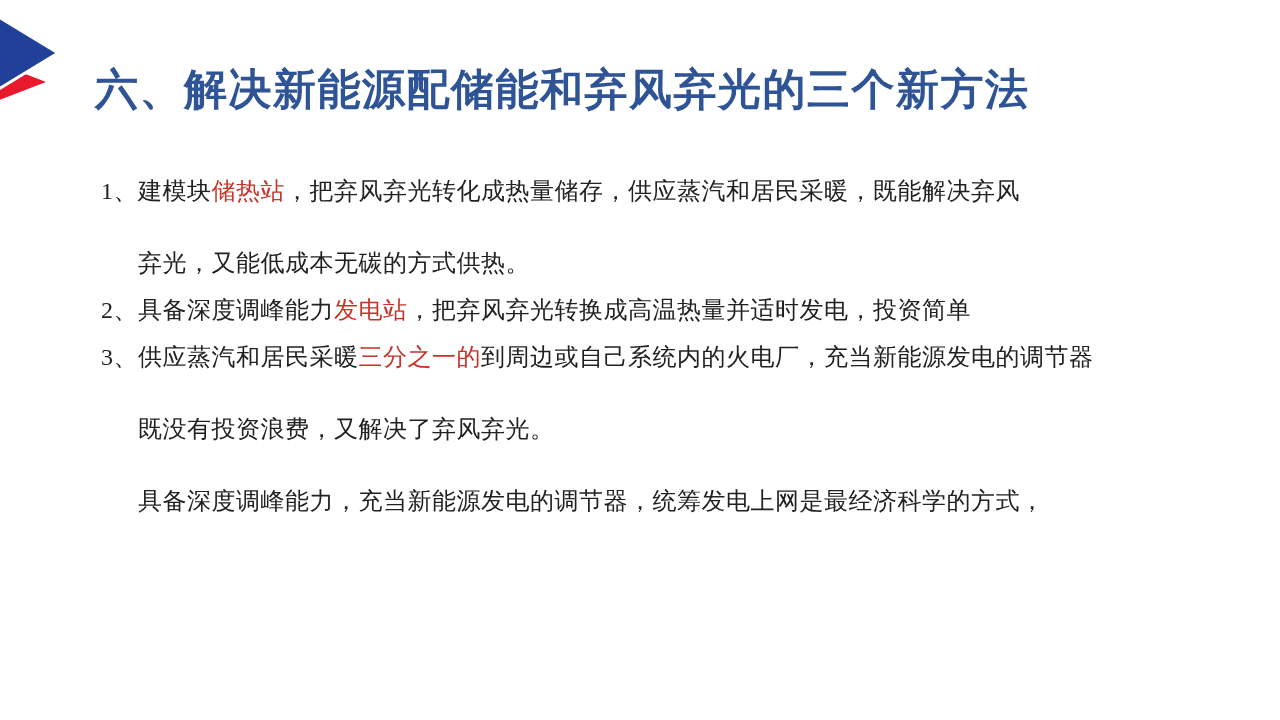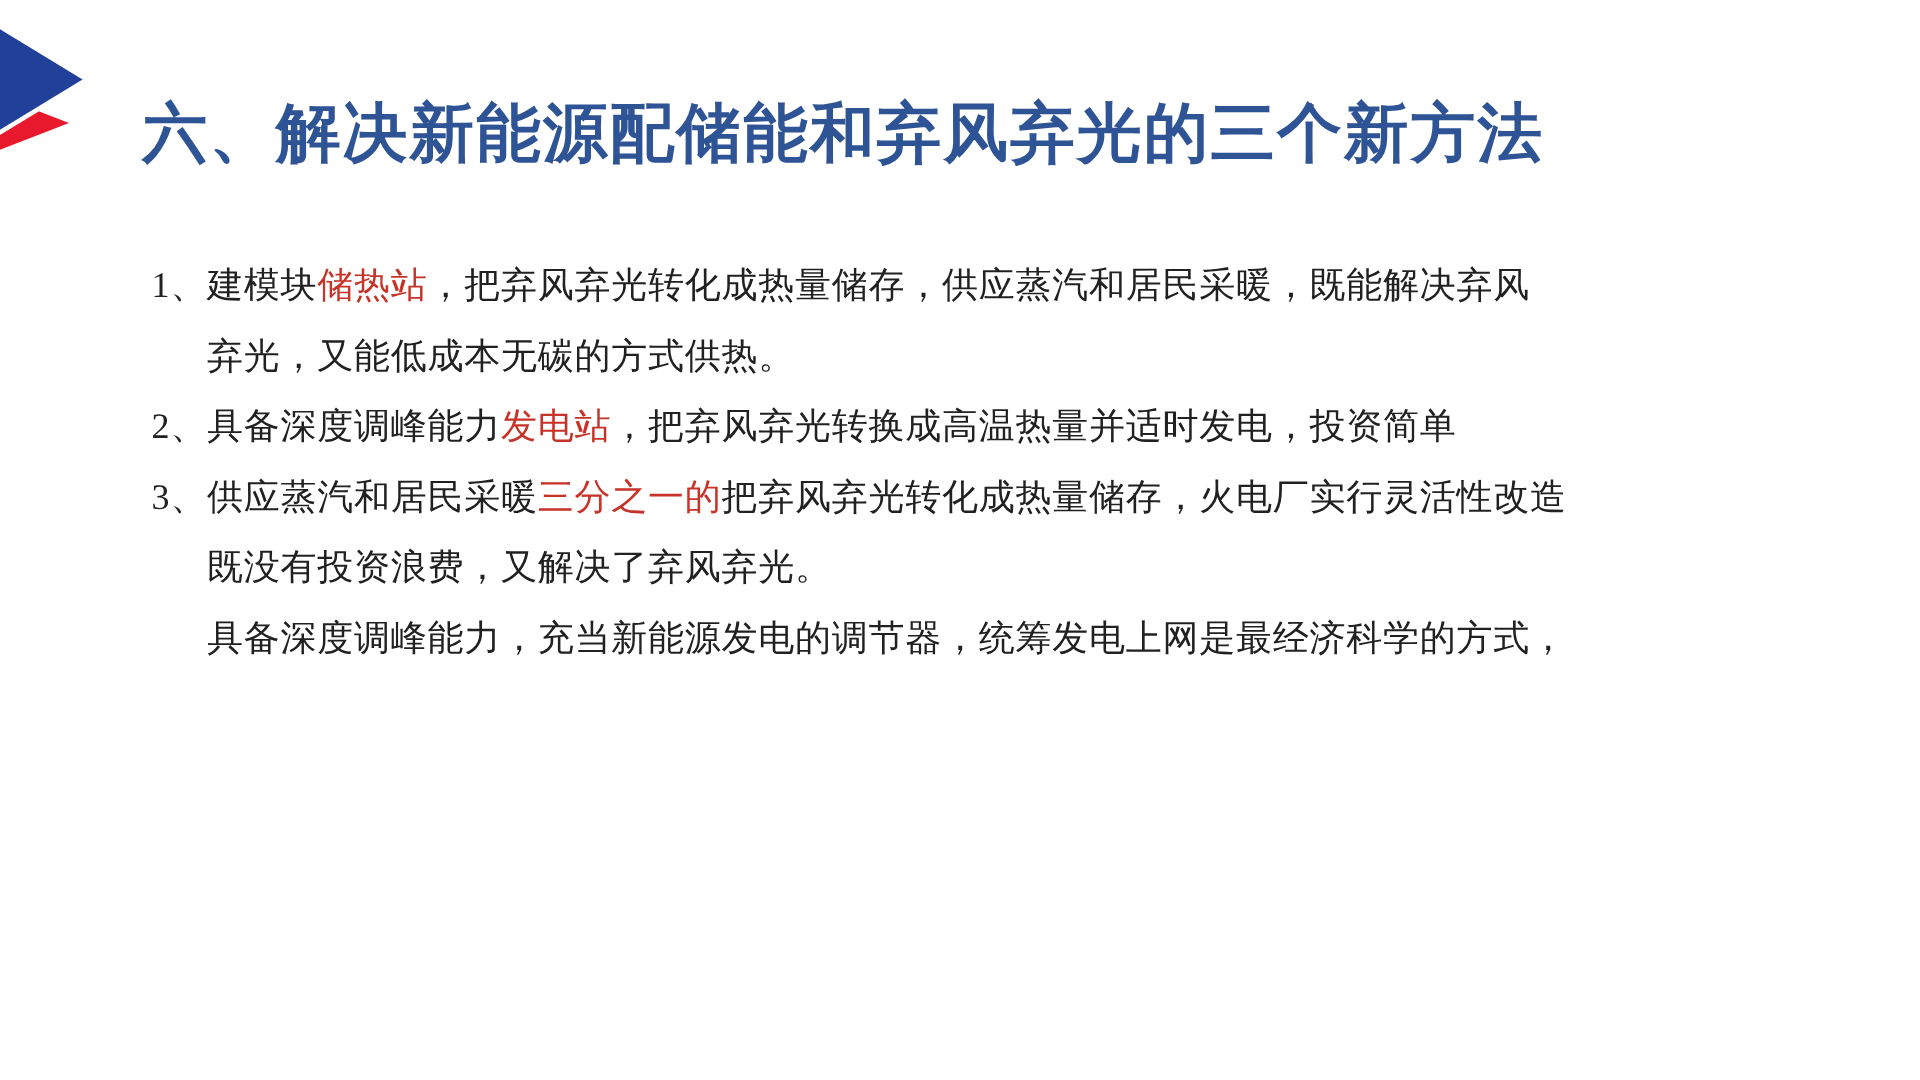--- a/index.html
+++ b/index.html
@@ -43,20 +43,21 @@
     color: var(--body-text, #212121);
   }
   .body-line {
     height: 47px;
     line-height: 47px;
     white-space: nowrap;
     letter-spacing: 0.5px;
   }
   .body-line.cont {
     padding-left: 37px;
+    margin-top: 25px;
   }
   .item-number {
     display: inline-block;
     width: 37px;
   }
   .hl {
     color: var(--hl-red, #C63328);
   }
 </style>
 </head>
@@ -68,18 +69,18 @@
     <polygon points="-16,58 46,82 -16,106" fill="#E8192D"></polygon>
     <polygon points="-16,8 58,53 -16,98" fill="#21409A" stroke="#ffffff" stroke-width="3"></polygon>
   </svg>
 
   <h1 class="slide-title">六、解决新能源配储能和弃风弃光的三个新方法</h1>
 
   <div class="body-block" id="body-block">
       <div class="body-line"><span class="item-number">1、</span><span>建模块</span><span class="hl">储热站</span><span>，把弃风弃光转化成热量储存，供应蒸汽和居民采暖，既能解决弃风</span></div>
       <div class="body-line cont"><span>弃光，又能低成本无碳的方式供热。</span></div>
       <div class="body-line"><span class="item-number">2、</span><span>具备深度调峰能力</span><span class="hl">发电站</span><span>，把弃风弃光转换成高温热量并适时发电，投资简单</span></div>
-      <div class="body-line"><span class="item-number">3、</span><span>供应蒸汽和居民采暖</span><span class="hl">三分之一的</span><span>把弃风弃光转化成热量储存，火电厂实行灵活性改造</span></div>
+      <div class="body-line"><span class="item-number">3、</span><span>供应蒸汽和居民采暖</span><span class="hl">三分之一的</span><span>到周边或自己系统内的火电厂，充当新能源发电的调节器</span></div>
       <div class="body-line cont"><span>既没有投资浪费，又解决了弃风弃光。</span></div>
       <div class="body-line cont"><span>具备深度调峰能力，充当新能源发电的调节器，统筹发电上网是最经济科学的方式，</span></div>
     </div>
 
 </div>
 
 </body></html>

